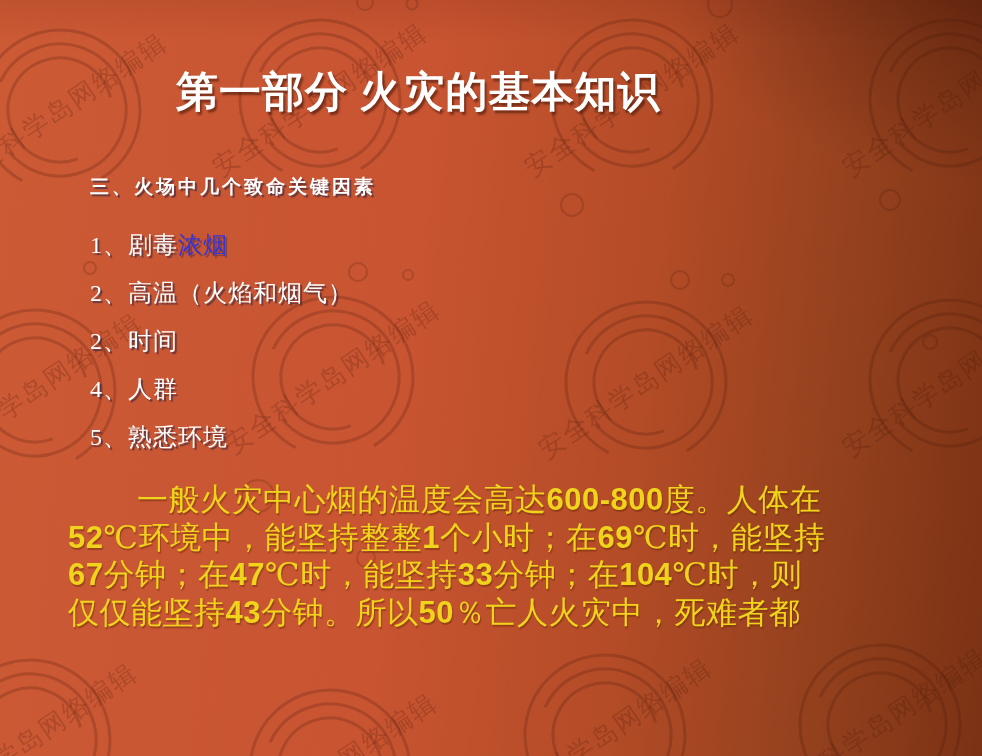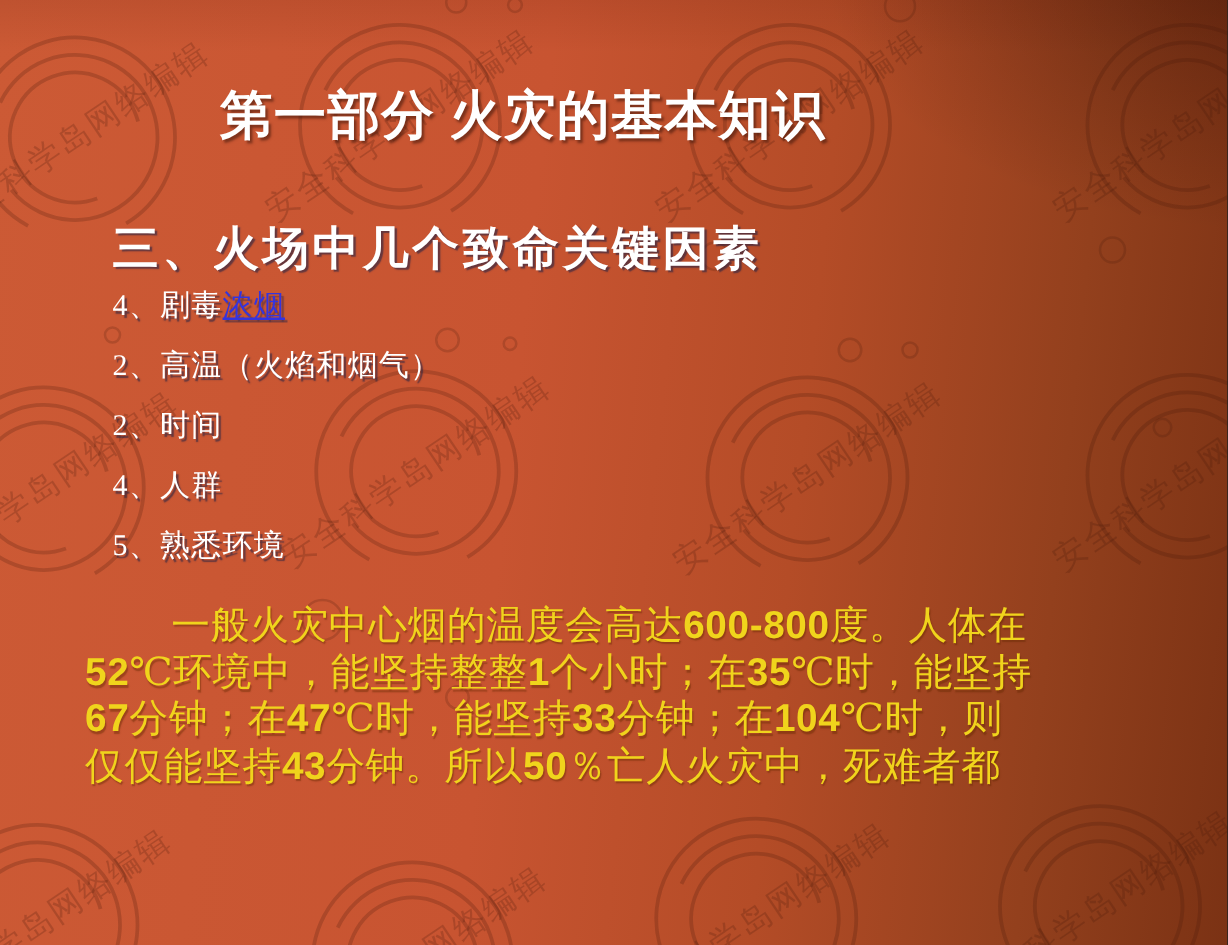--- a/index.html
+++ b/index.html
@@ -26,30 +26,30 @@
 
   
   .title {
     position:absolute; left:176px; top:64px; margin:0;
     font-size:42px; font-weight:bold; color:#ffffff; letter-spacing:1px;
     text-shadow:2px 3px 2px rgba(60,20,10,0.55);
     white-space:nowrap;
   }
   .section {
     position:absolute; left:90px; top:174px; margin:0;
-    font-size:37px; font-weight:bold; color:#ffffff; letter-spacing:3px;
+    font-size:19px; font-weight:bold; color:#ffffff; letter-spacing:3px;
     text-shadow:2px 2px 1px rgba(34,34,68,0.60);
     white-space:nowrap;
   }
   .list { position:absolute; left:90px; top:228px; }
   .li {
     height:48px; line-height:34px; font-size:24px; color:#ffffff; letter-spacing:1px;
     text-shadow:2px 2px 1px rgba(34,34,68,0.62); white-space:nowrap;
   }
-  .link { color:#3434de; text-decoration:underline; cursor:pointer;
+  .link { color:#3434de; cursor:pointer;
           text-shadow:2px 2px 1px rgba(34,34,68,0.45); }
 
   .para {
     position:absolute; left:68px; top:481px; width:845px;
     font-size:31px; line-height:37.5px; color:#f0d41c; letter-spacing:0.5px;
     text-shadow:1px 2px 1px rgba(100,40,0,0.45);
   }
   .para-line { white-space:nowrap; }
   .para-line.first { text-indent:69px; }
   .num { font-family:"Liberation Sans","DejaVu Sans",sans-serif; font-weight:bold; }
@@ -193,27 +193,27 @@
       <div class="dot" style="left: 258px; top: 496px; width: 30px; height: 30px;"></div>
       <div class="dot" style="left: 366px; top: 558px; width: 16px; height: 16px;"></div>
       <div class="dot" style="left: 930px; top: 342px; width: 12px; height: 12px;"></div>
     </div>
 
   <h1 class="title">第一部分 火灾的基本知识</h1>
 
   <h2 class="section">三、火场中几个致命关键因素</h2>
 
   <div class="list">
-    <div class="li"><span>4、剧毒</span><a class="link">浓烟</a></div>
+    <div class="li"><span>1、剧毒</span><a class="link">浓烟</a></div>
     <div class="li"><span>2、高温（火焰和烟气）</span></div>
     <div class="li"><span>2、时间</span></div>
     <div class="li"><span>4、人群</span></div>
     <div class="li"><span>5、熟悉环境</span></div>
   </div>
 
   <div class="para">
     <div class="para-line first">一般火灾中心烟的温度会高达<span class="num">600-800</span>度。人体在</div>
-    <div class="para-line"><span class="num">52</span>℃环境中，能坚持整整<span class="num">1</span>个小时；在<span class="num">35</span>℃时，能坚持</div>
+    <div class="para-line"><span class="num">52</span>℃环境中，能坚持整整<span class="num">1</span>个小时；在<span class="num">69</span>℃时，能坚持</div>
     <div class="para-line"><span class="num">67</span>分钟；在<span class="num">47</span>℃时，能坚持<span class="num">33</span>分钟；在<span class="num">104</span>℃时，则</div>
     <div class="para-line">仅仅能坚持<span class="num">43</span>分钟。所以<span class="num">50</span>％亡人火灾中，死难者都</div>
   </div>
 
 </div>
 
 </body></html>

